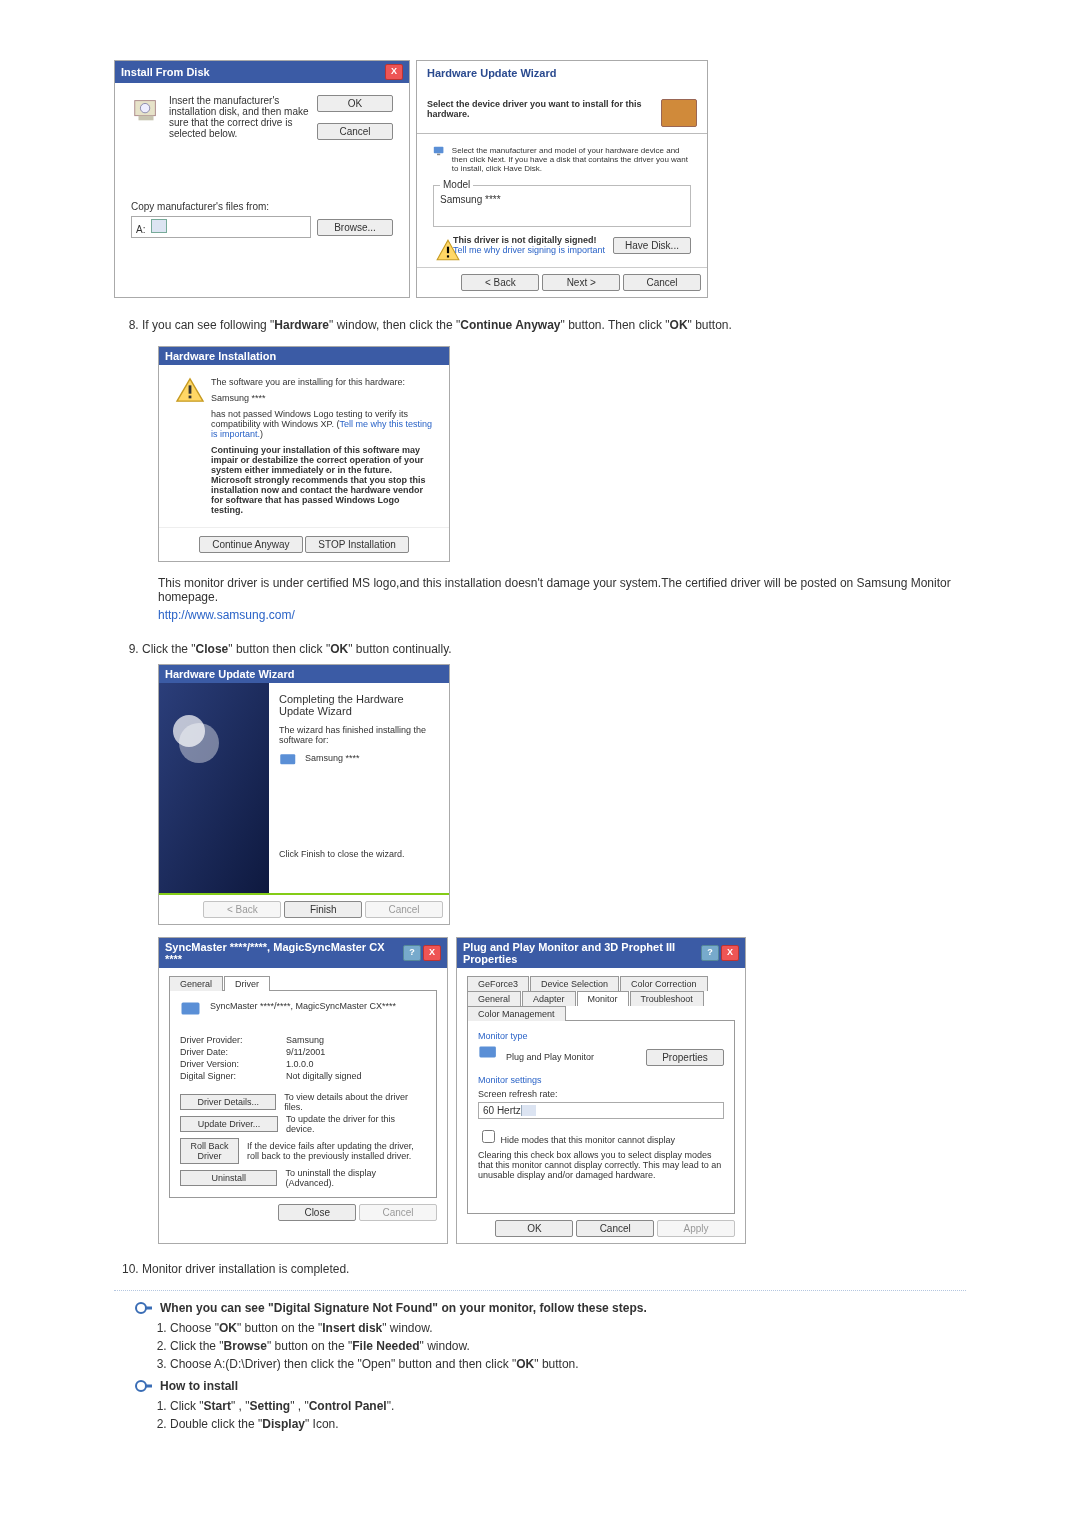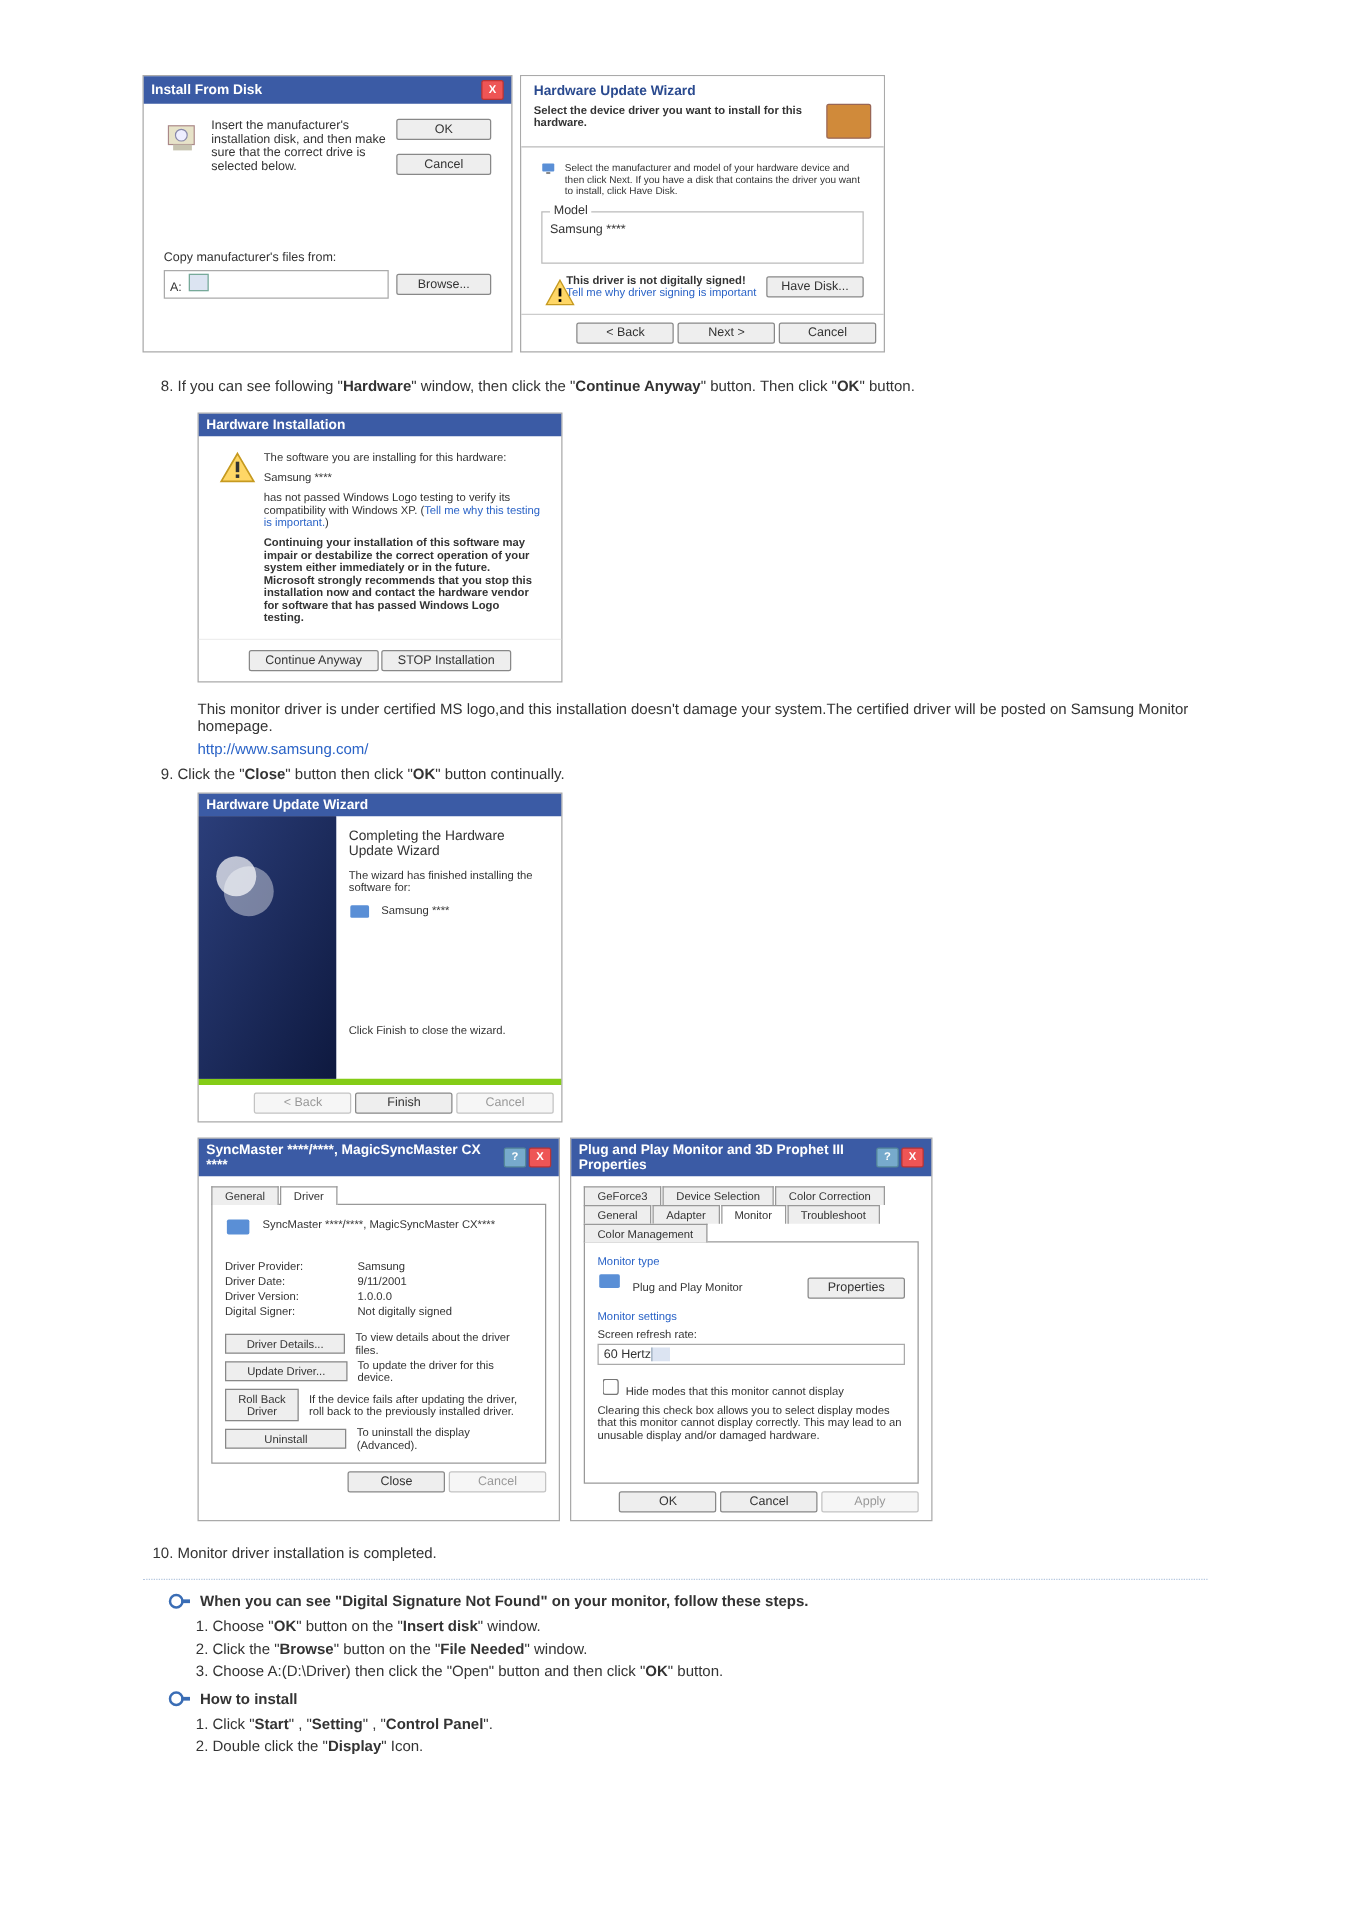--- a/index.html
+++ b/index.html
@@ -24,21 +24,21 @@
 .bold{font-weight:bold}
 .hwinst{width:290px;margin:0 0 14px 44px}
 .warn-icon{display:inline-block;width:30px;height:26px;margin-right:6px}
 .warn-icon svg{width:30px;height:26px}
 .impair{font-size:9px;color:#333}
 .impair b{display:block;margin-top:6px}
 a.link{color:#2a63c7;text-decoration:none}
 .wizard{width:290px;margin:6px 0 12px 44px}
 .wiz-left{width:110px;height:210px;background:linear-gradient(#2b3e7a,#1b2c5a);display:inline-block;vertical-align:top}
 .wiz-right{display:inline-block;vertical-align:top;width:158px;padding:10px 8px 6px 10px;font-size:9px}
-.wiz-btns{border-top:5px solid #84cc16;padding:6px;text-align:right}
+.wiz-btns{border-top:2px solid #84cc16;padding:6px;text-align:right}
 .row3{display:flex;gap:8px;margin-left:44px;margin-bottom:18px}
 .dlg3{width:288px}
 .tabset{display:flex;font-size:9px;margin-bottom:-1px}
 .tab{border:1px solid #999;border-bottom:none;padding:2px 10px;background:#eee;margin-right:1px}
 .tab.active{background:#fff}
 .panel{border:1px solid #999;padding:10px 10px 8px;font-size:9px}
 .kv{display:flex;margin:2px 0}
 .kv .k{width:106px}
 .smbtn{border:1px solid #888;background:#eee;font-size:9px;padding:2px 6px;margin:3px 0;display:block;width:84px;text-align:center}
 hr.sep{border:none;border-top:1px dotted #b5c7e0;margin:14px 0 10px}
@@ -82,21 +82,21 @@
       <div style="display:flex;align-items:center;gap:6px;margin-top:4px">
         <div class="fieldbox" style="flex:1"><span>A:</span> <span class="chev" style="width:14px;height:12px;background:#dce4f2;border:1px solid #7a9"></span></div>
         <span class="btn">Browse...</span>
       </div>
     </div>
   </div>
 
   <div class="dlg" style="width:290px">
     <div class="tbar tbar-hw" style="background:#fff;color:#333;border-bottom:1px solid #bbb;flex-direction:column;align-items:stretch">
       <span style="color:#2a4a8f;font-weight:bold">Hardware Update Wizard</span>
-      <div style="display:flex;margin-top:4px">
+      <div style="display:flex;margin-top:20px">
         <span style="font-weight:bold;font-size:9px;flex:1">Select the device driver you want to install for this hardware.</span>
         <span style="width:34px;height:26px;background:#d08a3a;border:1px solid #965;border-radius:2px"></span>
       </div>
     </div>
     <div class="dlg-body">
       <div style="display:flex">
             <span class="mon-icon"><svg viewBox="0 0 32 26">
                 <rect x="2" y="2" width="24" height="16" rx="2" fill="#5a8fd6"></rect>
                 <rect x="10" y="19" width="8" height="4" fill="#888"></rect>
               </svg></span>
@@ -156,21 +156,21 @@
       </div>
     </div>
   </div>
   <div style="text-align:center;padding:8px;border-top:1px solid #eee">
     <span class="btn">Continue Anyway</span>
     <span class="btn">STOP Installation</span>
   </div>
 </div>
 
 <div class="step-txt" style="margin-left:44px;margin-bottom:4px">This monitor driver is under certified MS logo,and this installation doesn't damage your system.The certified driver will be posted on Samsung Monitor homepage.</div>
-<div style="margin-left:44px;margin-bottom:6px"><a class="link step-txt">http://www.samsung.com/</a></div>
+<div style="margin-left:44px;margin-bottom:20px"><a class="link step-txt">http://www.samsung.com/</a></div>
 
 <ol class="steps" start="9">
       <li>
   <span>Click the "</span><span class="bold">Close</span><span>" button then click "</span><span class="bold">OK</span><span>" button continually.</span>
 </li>
     </ol>
 
 <div class="dlg wizard">
   <div class="tbar">
         <span>Hardware Update Wizard</span>

